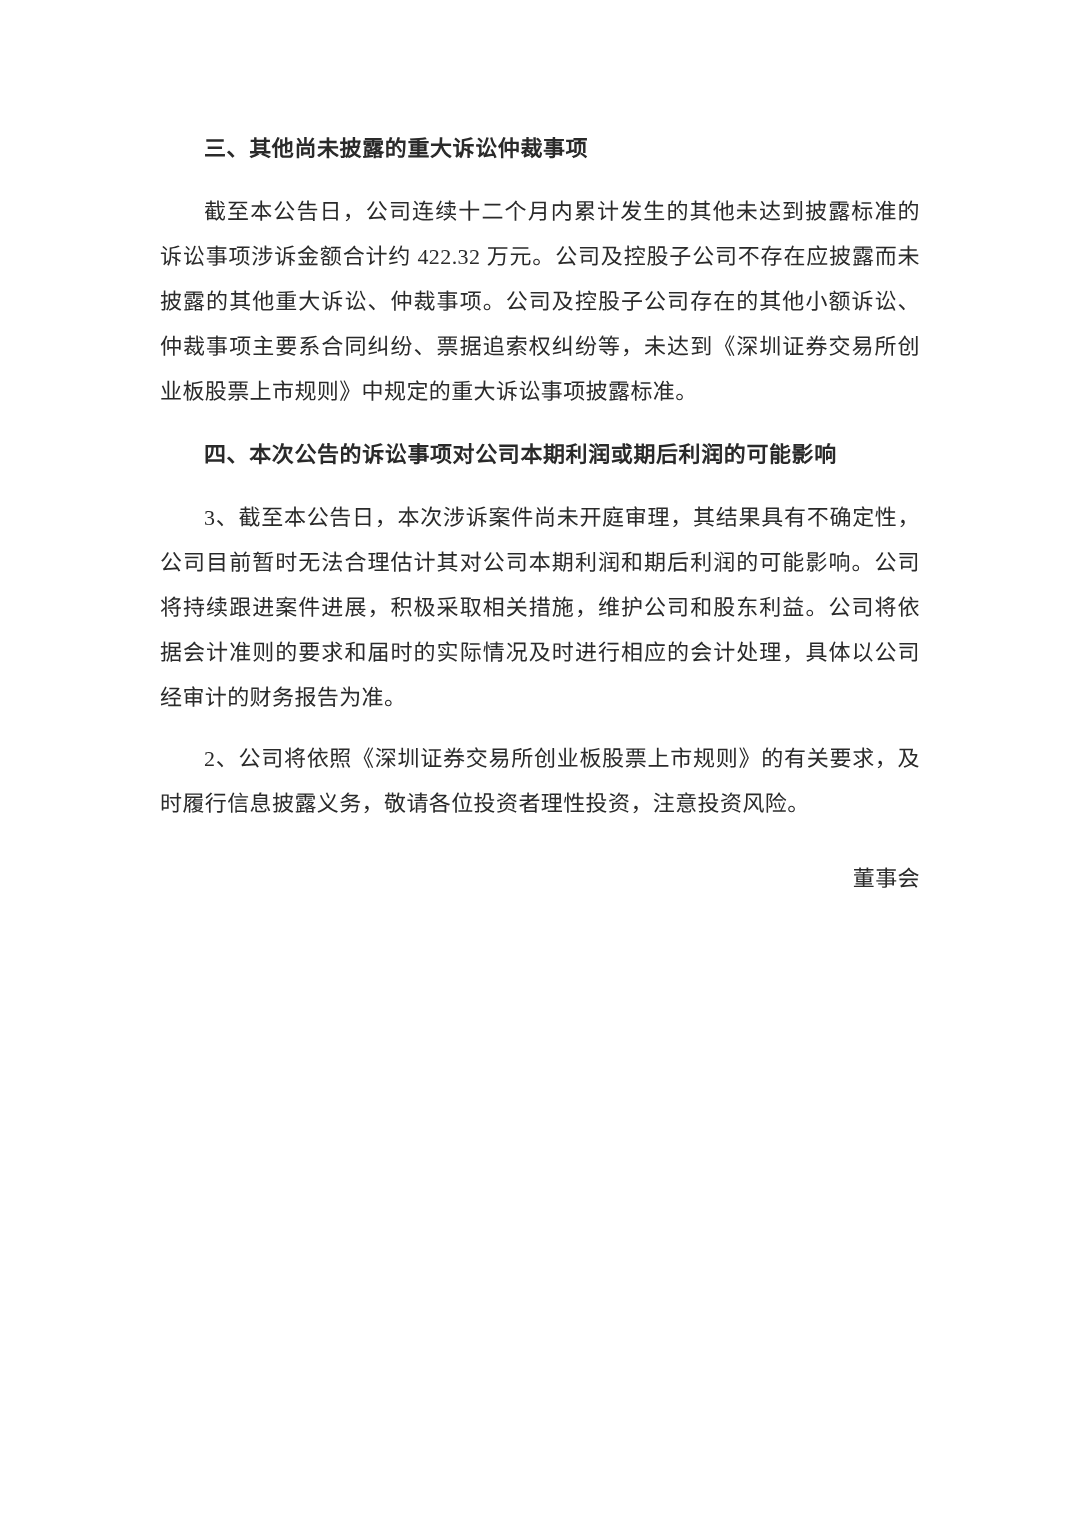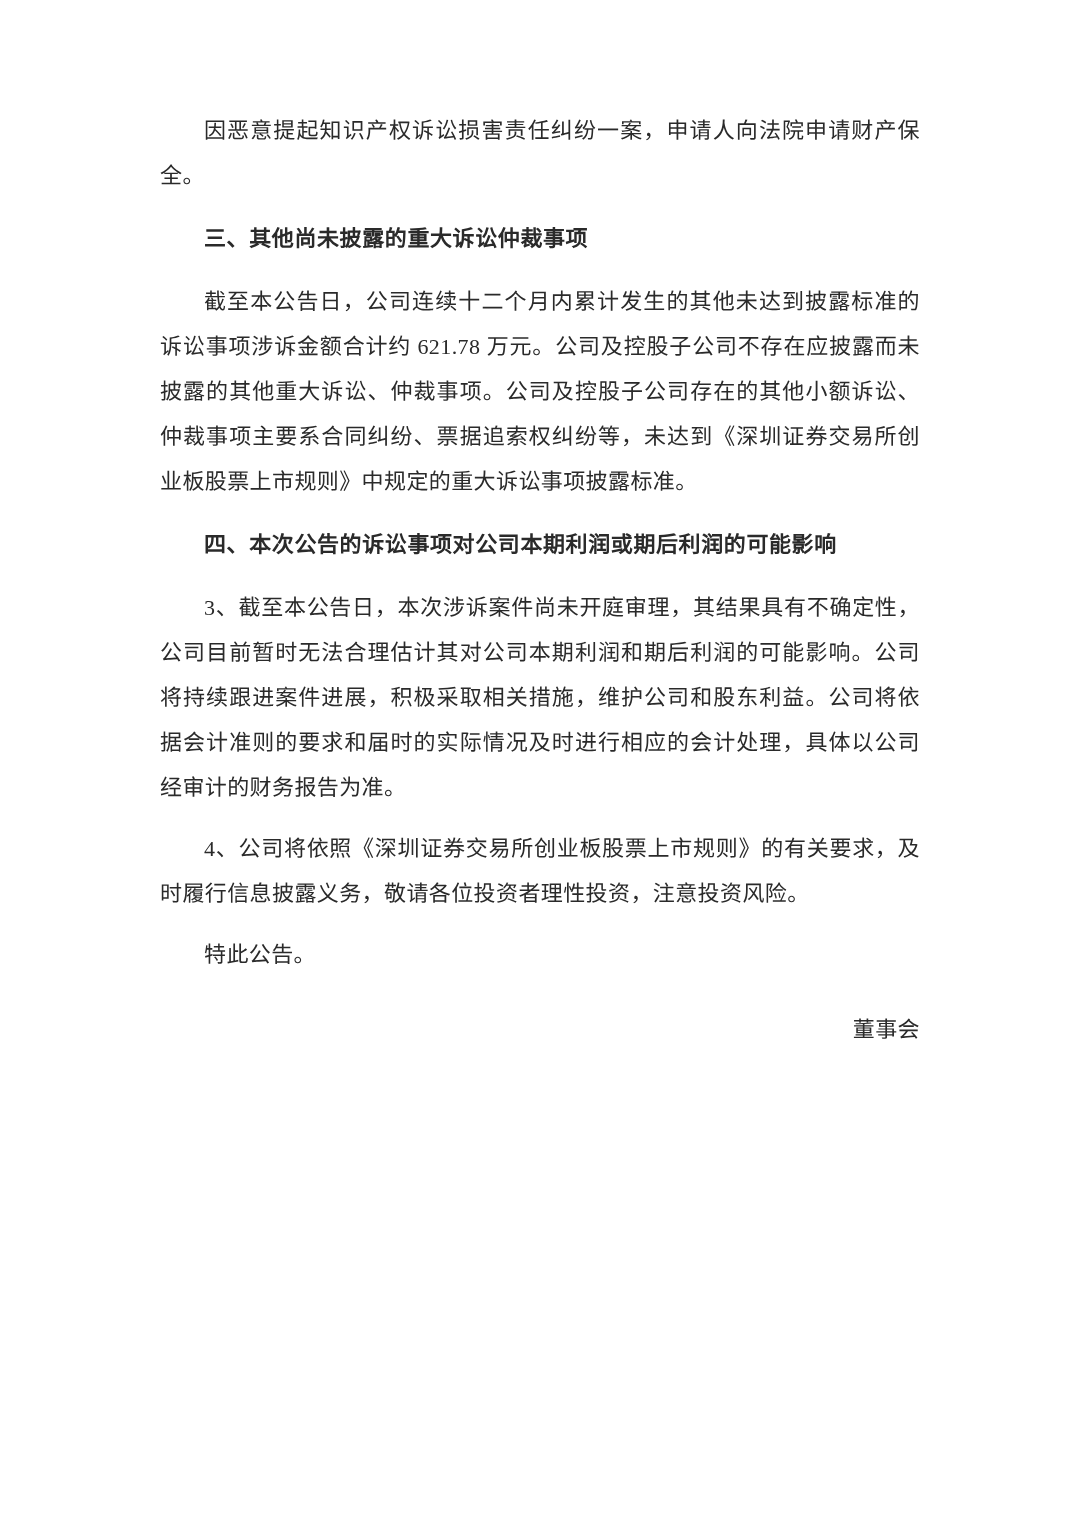--- a/index.html
+++ b/index.html
@@ -50,30 +50,28 @@
     margin: 12px 0;
     letter-spacing: 0.4px;
     white-space: nowrap;
   }
 </style>
 </head>
 <body>
 
 <div class="page">
 
-  <p class="para first">因恶意提起知识产权诉讼损害责任纠纷一案，申请人向法院申请财产保全。</p>
 
   <p class="heading">三、其他尚未披露的重大诉讼仲裁事项</p>
-  <p class="para">截至本公告日，公司连续十二个月内累计发生的其他未达到披露标准的诉讼事项涉诉金额合计约 621.78 万元。公司及控股子公司不存在应披露而未披露的其他重大诉讼、仲裁事项。公司及控股子公司存在的其他小额诉讼、仲裁事项主要系合同纠纷、票据追索权纠纷等，未达到《深圳证券交易所创业板股票上市规则》中规定的重大诉讼事项披露标准。</p>
+  <p class="para">截至本公告日，公司连续十二个月内累计发生的其他未达到披露标准的诉讼事项涉诉金额合计约 422.32 万元。公司及控股子公司不存在应披露而未披露的其他重大诉讼、仲裁事项。公司及控股子公司存在的其他小额诉讼、仲裁事项主要系合同纠纷、票据追索权纠纷等，未达到《深圳证券交易所创业板股票上市规则》中规定的重大诉讼事项披露标准。</p>
 
   <p class="heading">四、本次公告的诉讼事项对公司本期利润或期后利润的可能影响</p>
   <p class="para">3、截至本公告日，本次涉诉案件尚未开庭审理，其结果具有不确定性，公司目前暂时无法合理估计其对公司本期利润和期后利润的可能影响。公司将持续跟进案件进展，积极采取相关措施，维护公司和股东利益。公司将依据会计准则的要求和届时的实际情况及时进行相应的会计处理，具体以公司经审计的财务报告为准。</p>
-  <p class="para">4、公司将依照《深圳证券交易所创业板股票上市规则》的有关要求，及时履行信息披露义务，敬请各位投资者理性投资，注意投资风险。</p>
+  <p class="para">2、公司将依照《深圳证券交易所创业板股票上市规则》的有关要求，及时履行信息披露义务，敬请各位投资者理性投资，注意投资风险。</p>
 
-  <p class="para">特此公告。</p>
 
   <div class="signature">
     <div class="sig-inner">
       <div class="sig-line">董事会</div>
       
     </div>
   </div>
 
 </div>
 

